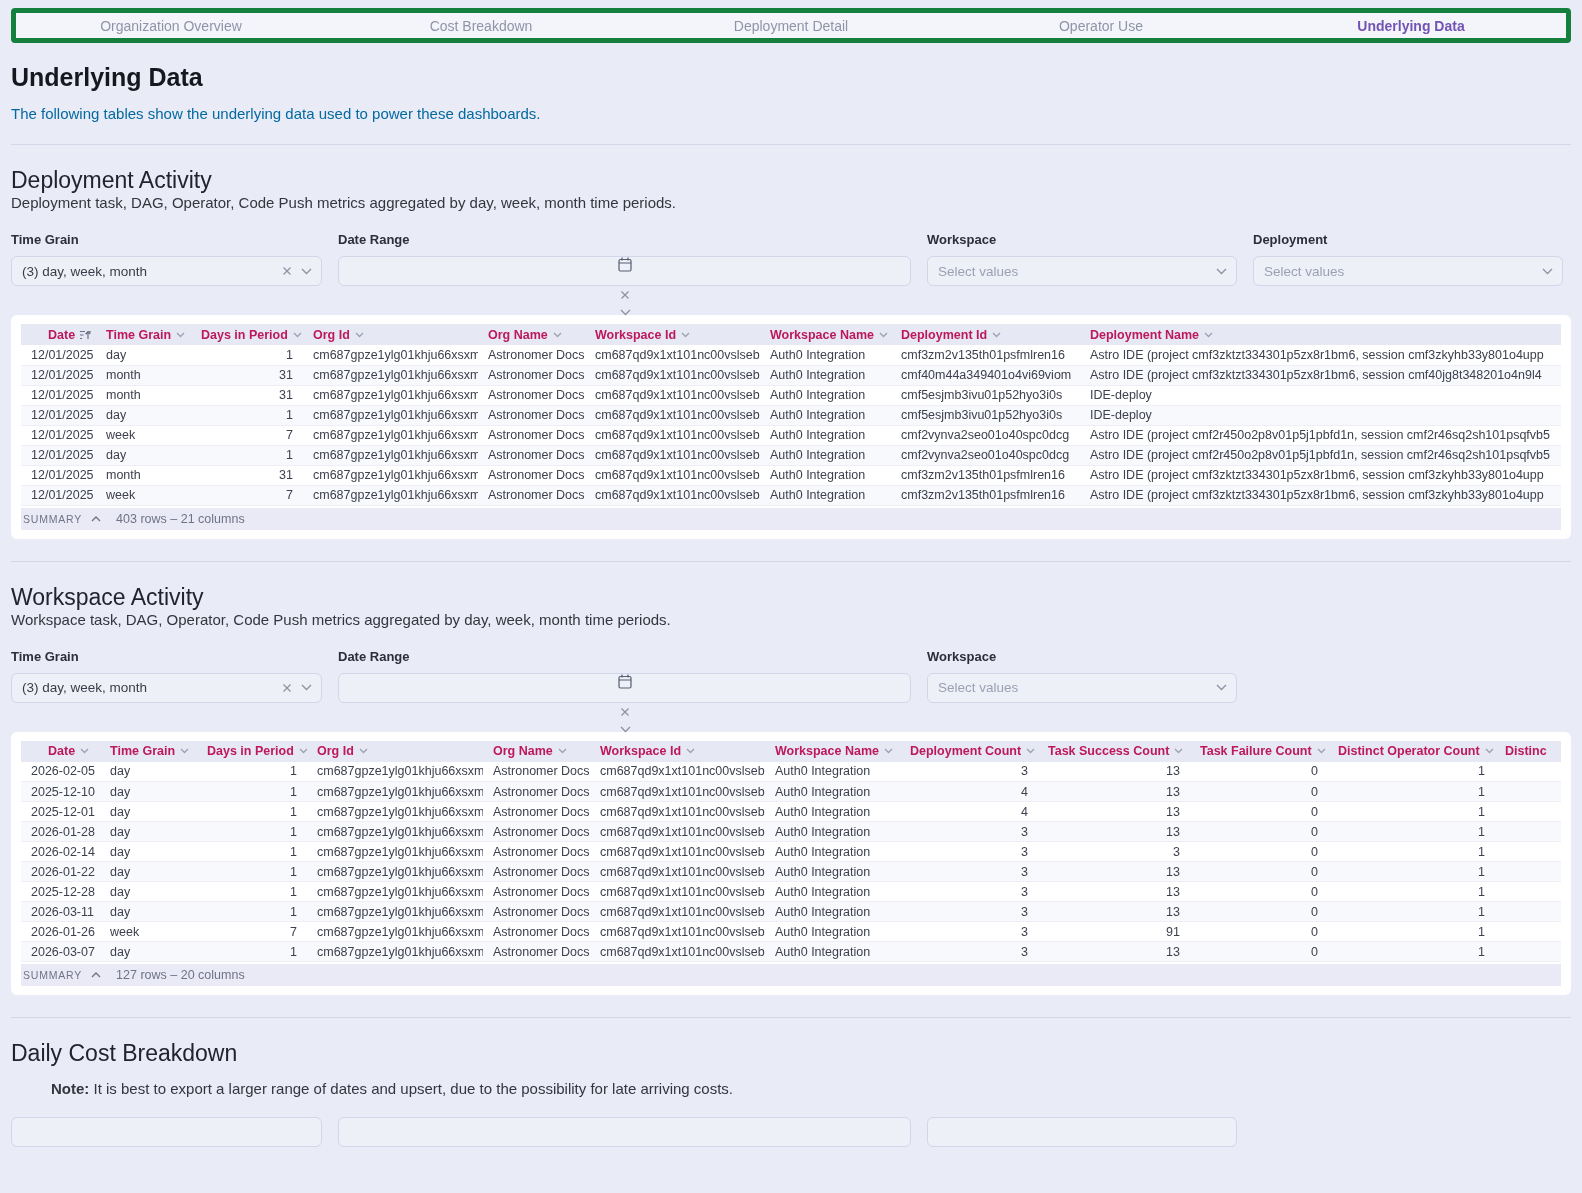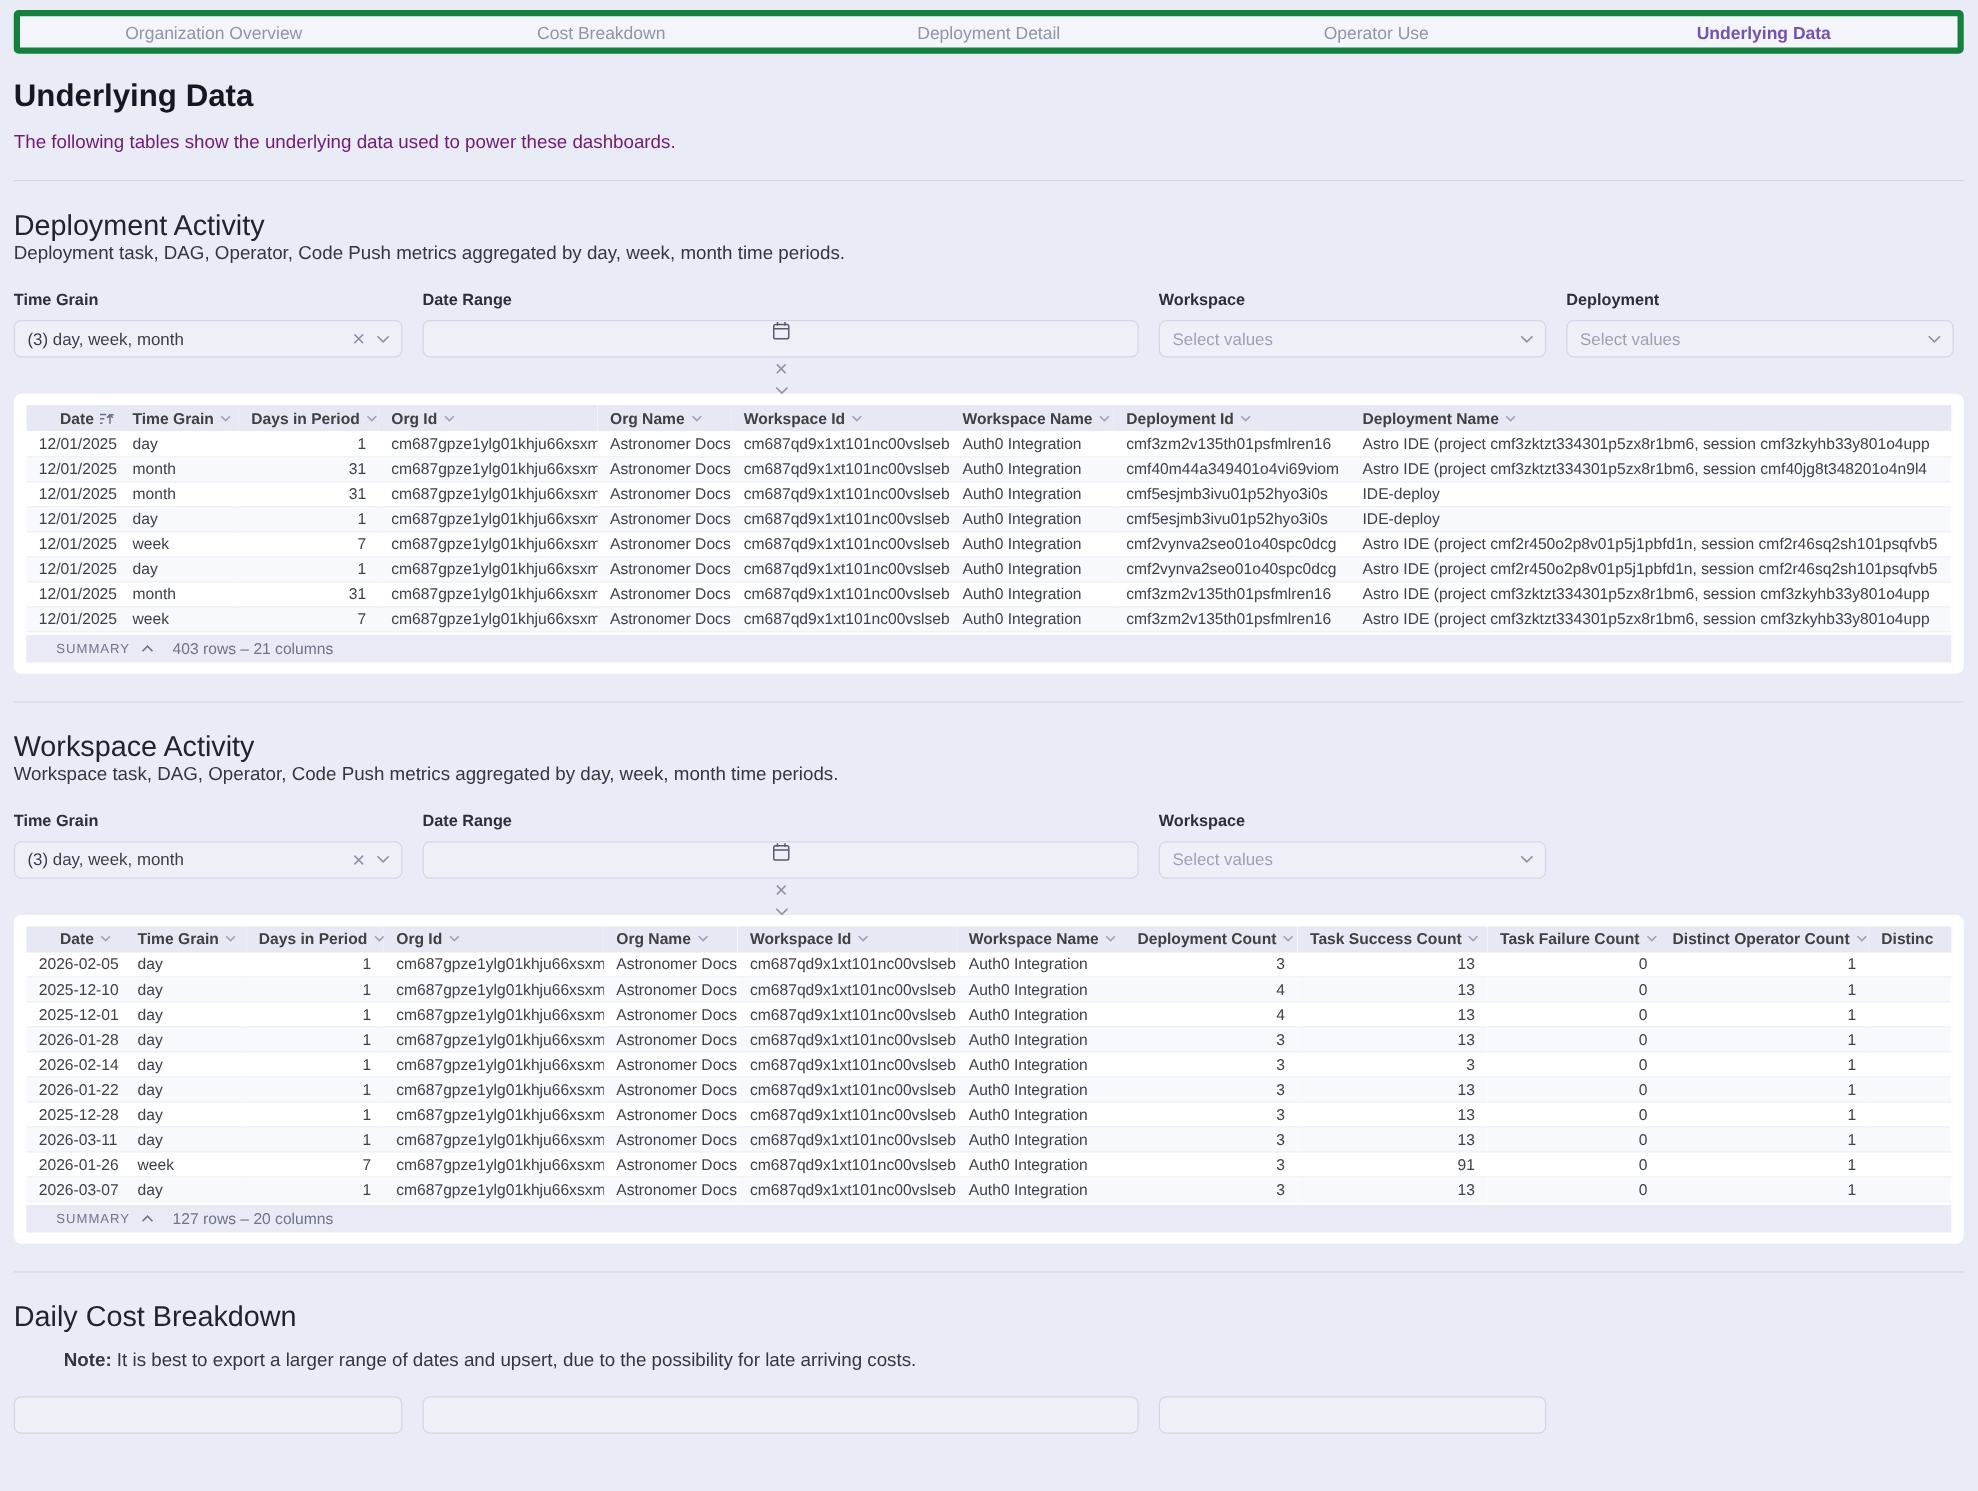--- a/index.html
+++ b/index.html
@@ -12,21 +12,21 @@
   }
   
   .nav {
     display:flex; align-items:center; height:35px;
     background:#f4f5fa; border:5px solid #15803d; border-radius:4px;
   }
   .nav-tab { flex:1; text-align:center; font-size:14px; color:#9094a8; cursor:pointer; }
   .nav-tab.active { color:#7352b5; font-weight:700; }
   
   .page-title { margin-top:20px; font-size:25px; font-weight:700; color:#15181f; }
-  .page-sub  { margin-top:13px; font-size:15px; color:#701a75; }
+  .page-sub  { margin-top:13px; font-size:15px; color:#0369a1; }
   .divider { border:none; border-top:1px solid #d5d7e8; margin:22px 0; }
   
   .section-title { font-size:23px; font-weight:400; color:#21242e; }
   .section-desc  { font-size:15px; color:#33363f; }
   .note-line { margin-top:13px; font-size:15px; color:#33363f; }
   .note-line b { font-weight:700;margin-left:40px; }
   
   .filters { display:flex; gap:16px; margin-top:21px; }
   .filter-label { font-size:13px; font-weight:700; color:#2c2f3a; margin-bottom:9px; }
   .filter-control {
@@ -45,32 +45,32 @@
     margin-top:29px; background:#ffffff; border-radius:6px;
     padding:9px 10px; overflow:hidden; width:1560px;
   }
   .table-clip { width:1540px; overflow:hidden; }
   table { border-collapse:collapse; table-layout:fixed; font-size:12.5px; }
   #t1 { width:1619px; } #t2 { width:1564px; }
   th, td {
     padding:0 10px; height:20px; white-space:nowrap; overflow:hidden;
     text-align:left; font-weight:400; color:#3d404e;
   }
-  thead th { background:#e6e8f4; height:21px; font-weight:700; color:#404040; cursor:pointer; }
+  thead th { background:#e6e8f4; height:21px; font-weight:700; color:#be185d; cursor:pointer; }
   .th-inner { display:inline-flex; align-items:center; gap:5px; }
   .th-date { padding-left:27px; }
   tbody tr { border-bottom:1px solid #edeef6; }
   tbody tr:nth-child(even) { background:#f8f9fc; }
   #t1 tbody td:nth-child(3) { text-align:right; }
   #t2 tbody td:nth-child(3), #t2 tbody td:nth-child(8), #t2 tbody td:nth-child(9),
   #t2 tbody td:nth-child(10), #t2 tbody td:nth-child(11) { text-align:right; }
   
   .summary {
     margin-top:2px; height:22px; width:1540px; background:#e9eaf5;
-    display:flex; align-items:center; gap:9px; padding:0 24px;
+    display:flex; align-items:center; gap:9px; padding:0 2px;
   }
   .summary-label { font-size:10.5px; letter-spacing:0.8px; color:#707489; }
   .summary-stats { font-size:12.5px; color:#6f7388; margin-left:6px; }
   
   .partial-filters { display:flex; gap:16px; margin-top:20px; }
   svg { display:block; }
 </style>
 </head>
 <body>
 

